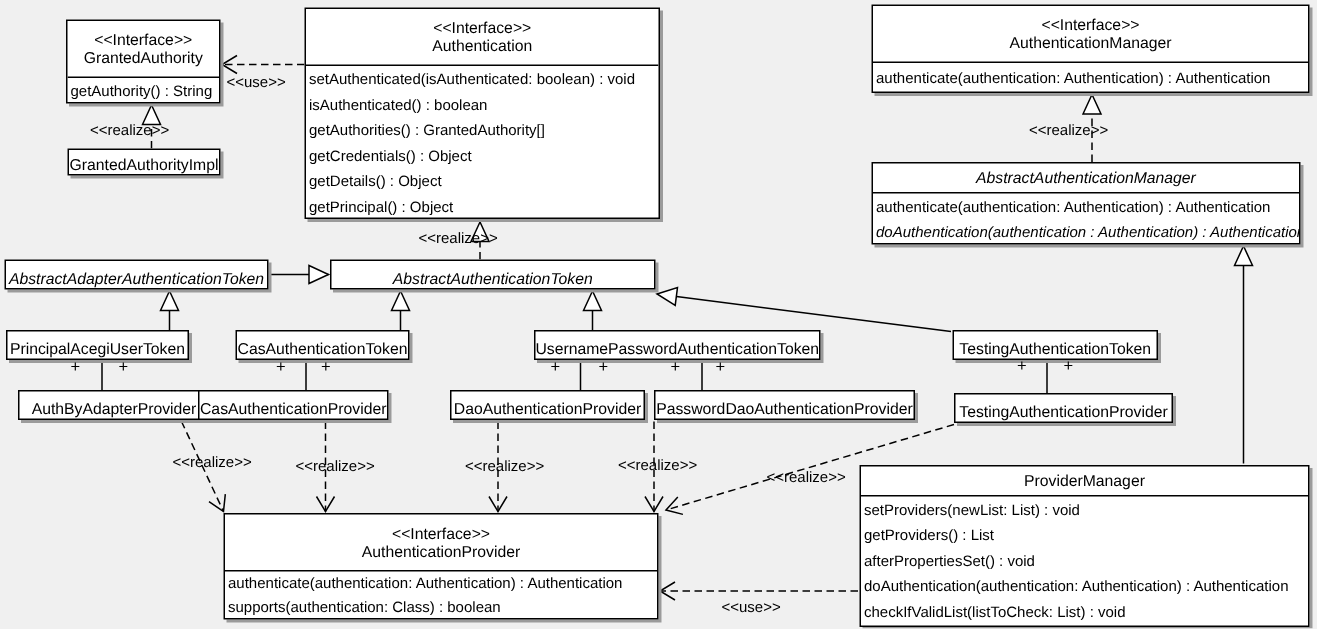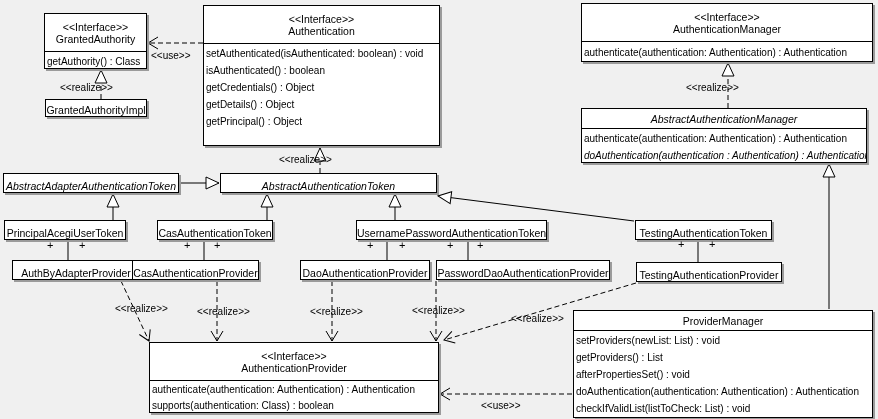--- a/index.html
+++ b/index.html
@@ -68,36 +68,37 @@
       <line x1="698" y1="240" x2="698" y2="262"></line>
     </g>
   </svg>
 
   <div class="cls lh18" style="left:44px;top:13px;width:103px;height:56px">
     <div class="hdr hdr2">
       <div class="stereo">&lt;&lt;Interface&gt;&gt;</div>
       <div class="cname">GrantedAuthority</div>
     </div>
     <div class="methods">
-      <div class="m">getAuthority() : Class</div>
+      <div class="m">getAuthority() : String</div>
     </div>
   </div>
 
   <div class="cls cls1" style="left:45px;top:99px;width:102px;height:18px">
     <div class="cname">GrantedAuthorityImpl</div>
   </div>
 
   <div class="cls" style="left:203px;top:5px;width:237px;height:141px">
     <div class="hdr hdr2">
       <div class="stereo">&lt;&lt;Interface&gt;&gt;</div>
       <div class="cname">Authentication</div>
     </div>
     <div class="methods">
       <div class="m">setAuthenticated(isAuthenticated: boolean) : void</div>
       <div class="m">isAuthenticated() : boolean</div>
+      <div class="m">getAuthorities() : GrantedAuthority[]</div>
       <div class="m">getCredentials() : Object</div>
       <div class="m">getDetails() : Object</div>
       <div class="m">getPrincipal() : Object</div>
     </div>
   </div>
 
   <div class="cls lh20" style="left:581px;top:3px;width:292px;height:59px">
     <div class="hdr hdr2">
       <div class="stereo">&lt;&lt;Interface&gt;&gt;</div>
       <div class="cname">AuthenticationManager</div>

